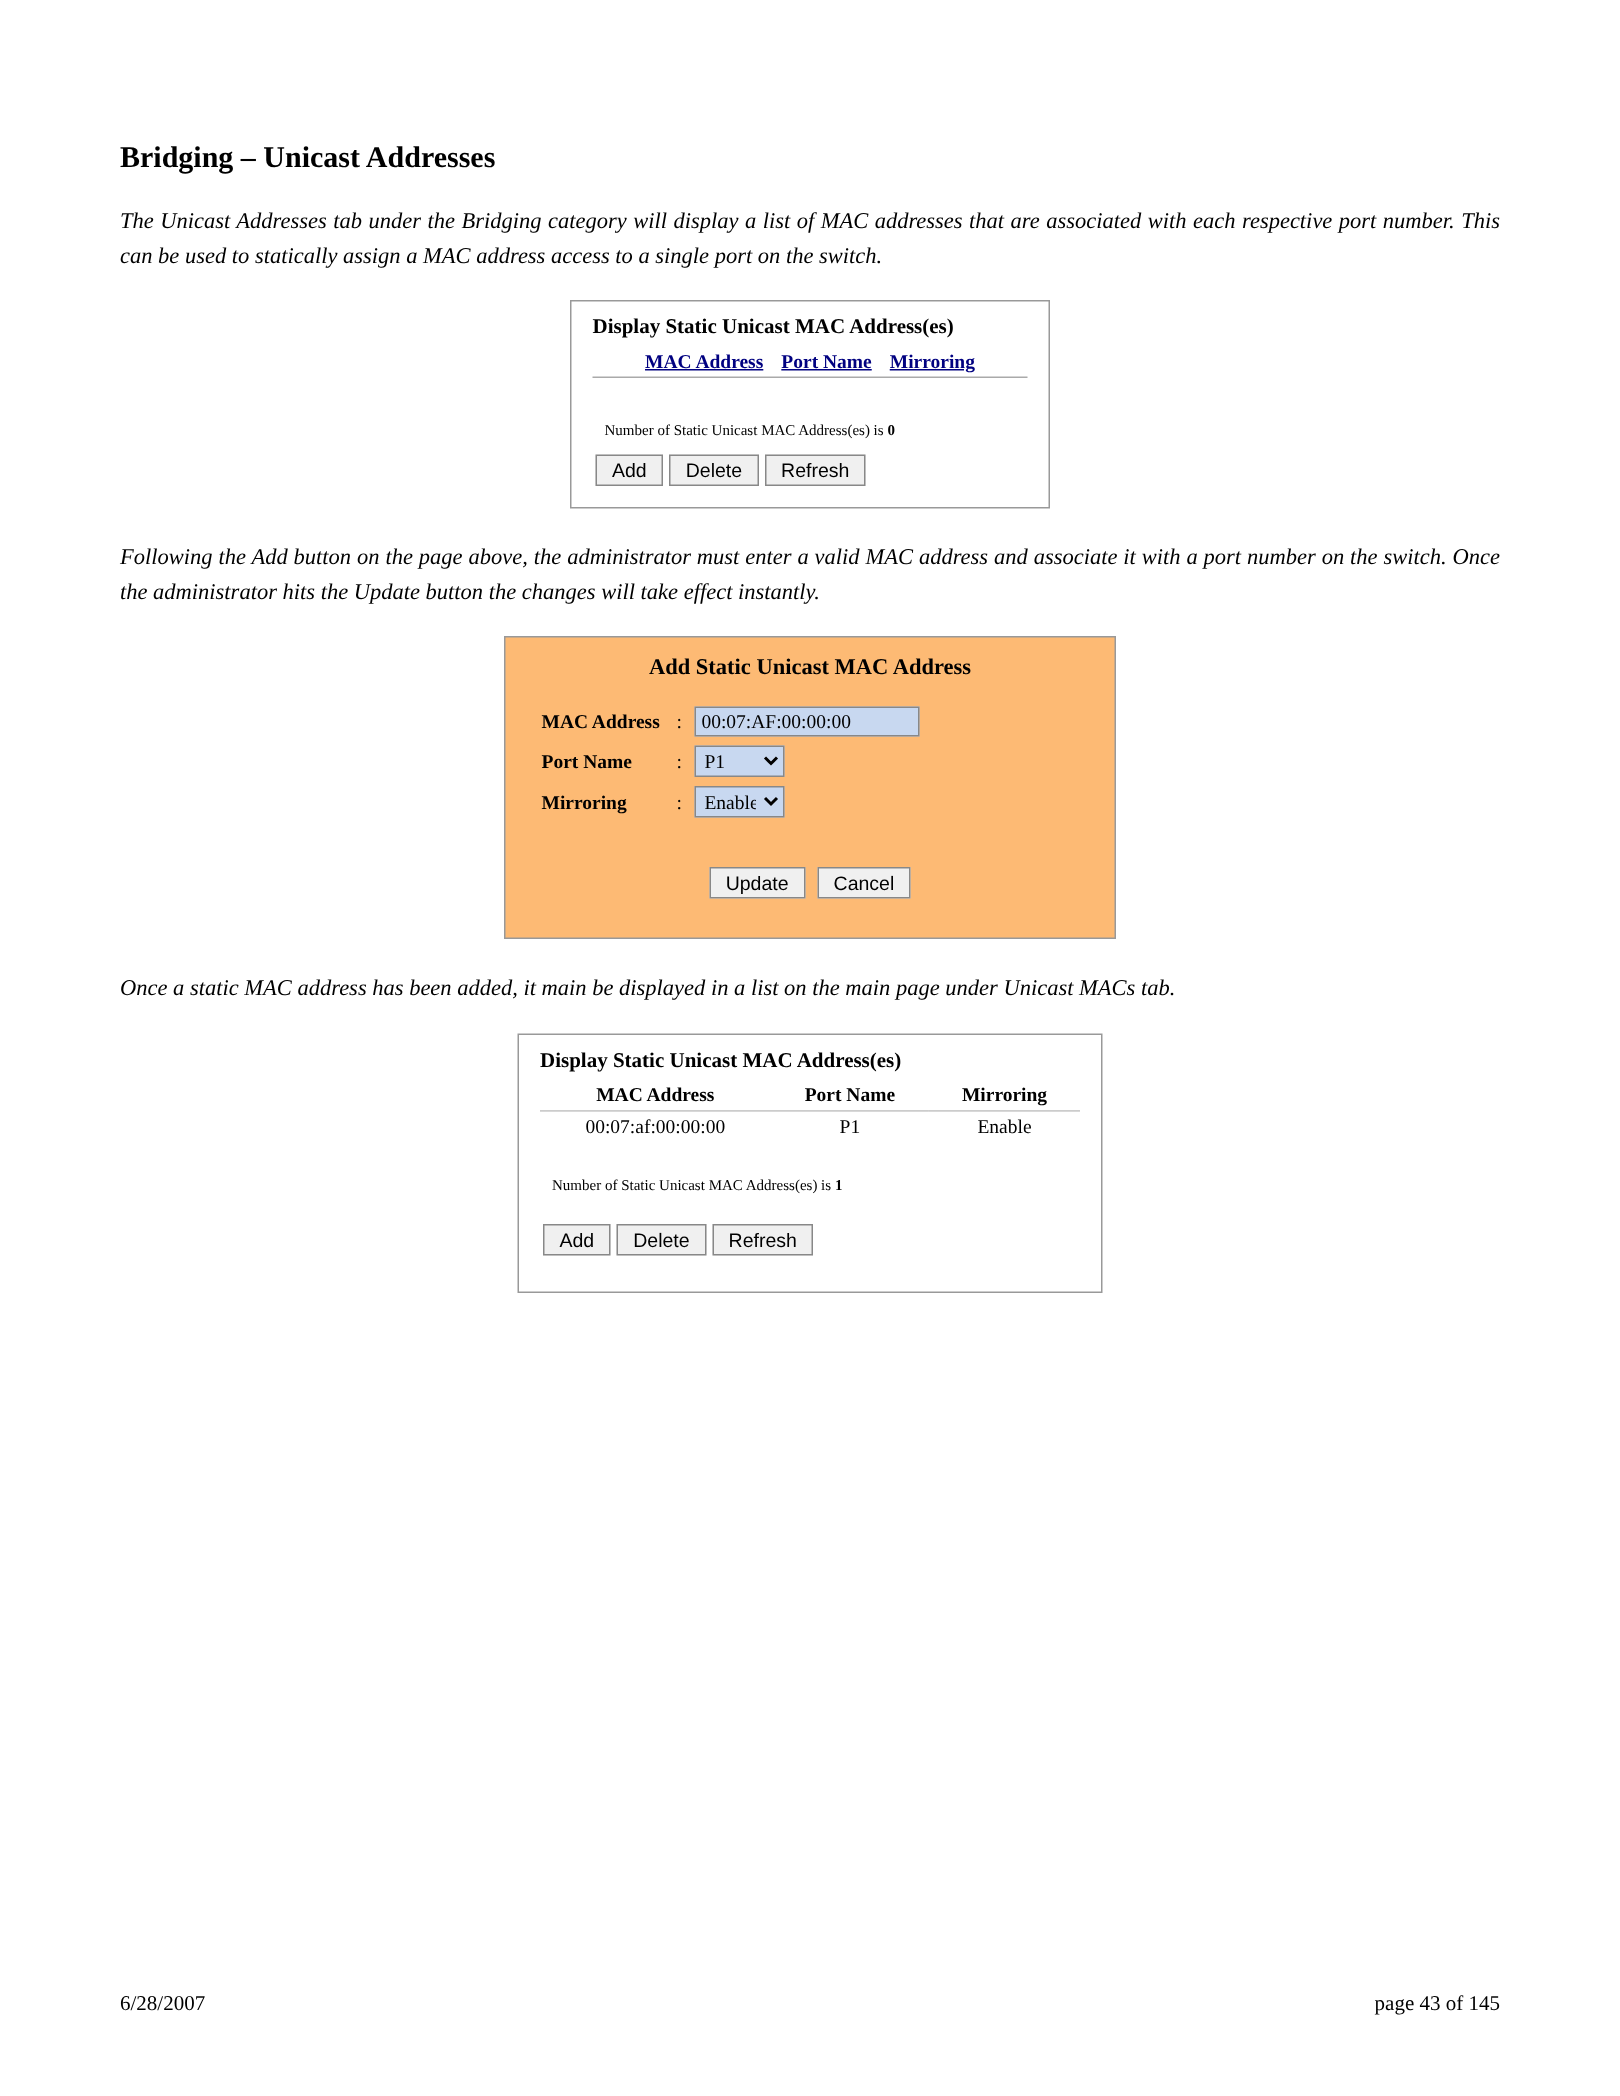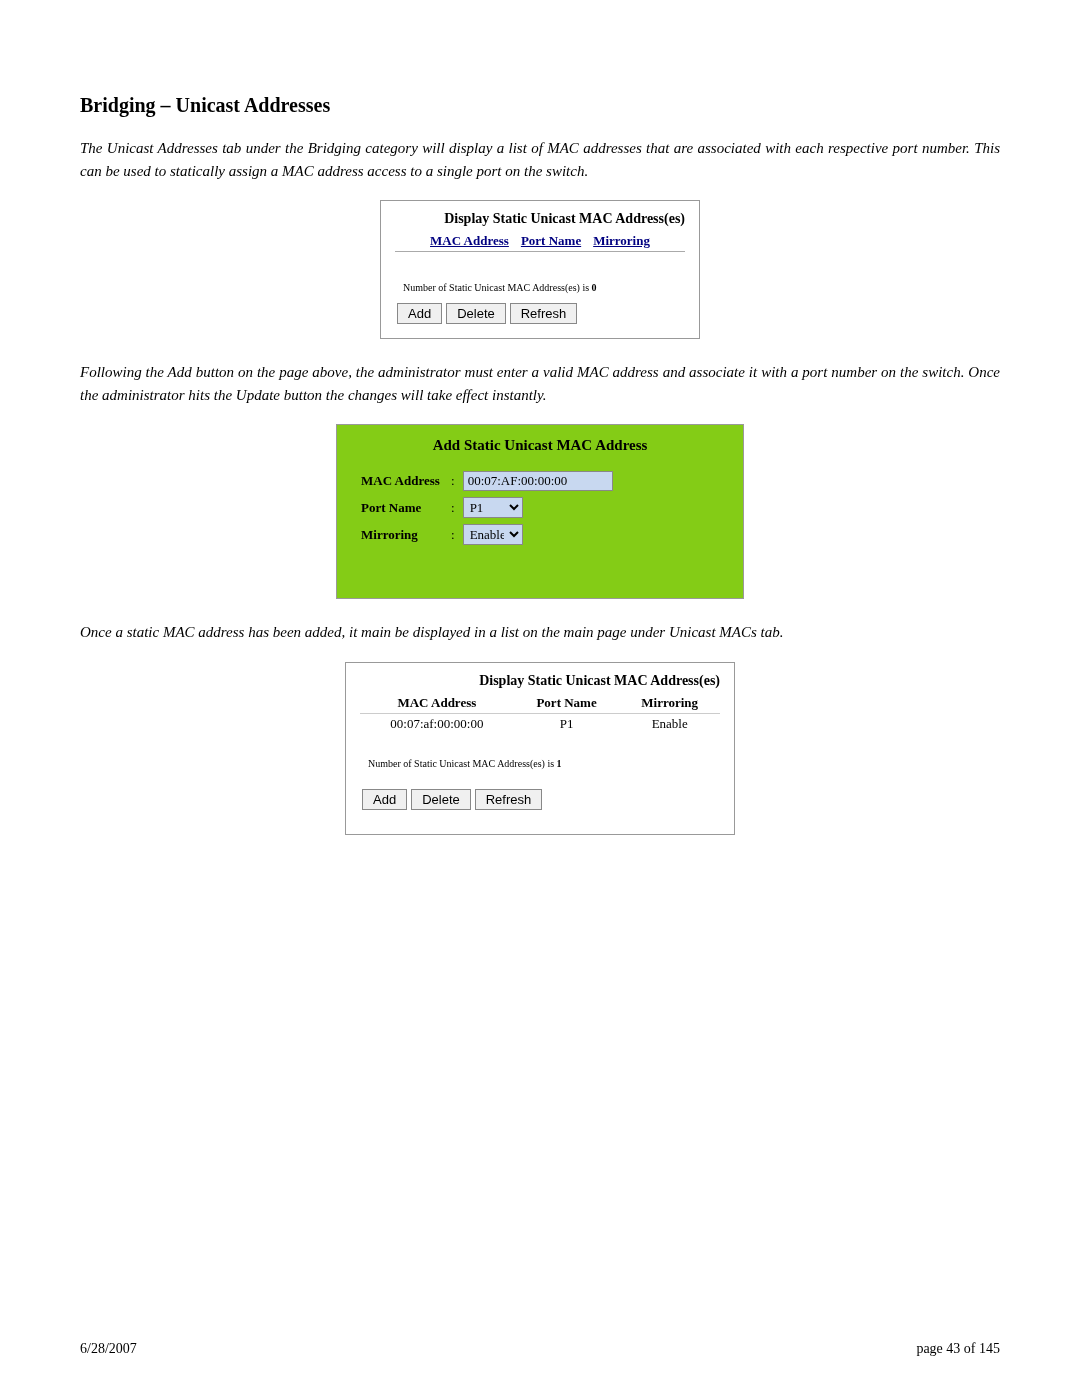--- a/index.html
+++ b/index.html
@@ -33,21 +33,21 @@
     .panel {
       border: 1px solid #999;
       background: #fff;
       width: 320px;
       padding: 10px 14px 14px 14px;
     }
     .panel-wide {
       width: 390px;
     }
     .panel-title {
-      text-align: right;
+      text-align: left;
       font-weight: bold;
       font-size: 14px;
       margin-bottom: 4px;
     }
     .panel-tab-row {
       display: flex;
       justify-content: center;
       border-bottom: 1px solid #aaa;
       margin-bottom: 10px;
     }
@@ -79,21 +79,21 @@
       font-size: 13px;
       font-family: Liberation Sans, sans-serif;
       border: 1px solid #888;
       background: #f0f0f0;
       padding: 2px 10px;
       cursor: pointer;
     }
     
     .add-panel {
       border: 1px solid #999;
-      background: #84cc16;
+      background: #fdba74;
       width: 408px;
       padding: 12px 20px 16px 20px;
     }
     .add-panel-title {
       text-align: center;
       font-weight: bold;
       font-size: 15px;
       margin-bottom: 14px;
     }
     .add-form-table {
@@ -151,21 +151,21 @@
       border-bottom: 1px solid #ccc;
     }
     .mac-table td {
       font-size: 13px;
       text-align: center;
       padding: 2px 6px;
     }
     
     .page-footer {
       position: absolute;
-      bottom: 40px;
+      bottom: 52px;
       left: 80px;
       right: 80px;
       display: flex;
       justify-content: space-between;
       font-size: 14px;
     }
   </style>
 </head>
 <body>
 
@@ -225,20 +225,24 @@
         <td>
           <select class="field-select">
             <option>Enable</option>
             <option>Disable</option>
           </select>
         </td>
       </tr>
     </tbody>
       </table>
     <div style="height:10px;"></div>
+    <div class="add-btn-row">
+      <button class="panel-btn">Update</button>
+      <button class="panel-btn">Cancel</button>
+    </div>
     <div style="height:10px;"></div>
   </div>
 </div>
 
 <p class="body-text">Once a static MAC address has been added, it main be displayed in a list on the main page under Unicast MACs tab.</p>
 
 <div class="panel-wrapper">
   <div class="panel panel-wide">
     <div class="panel-title">Display Static Unicast MAC Address(es)</div>
     <table class="mac-table">

